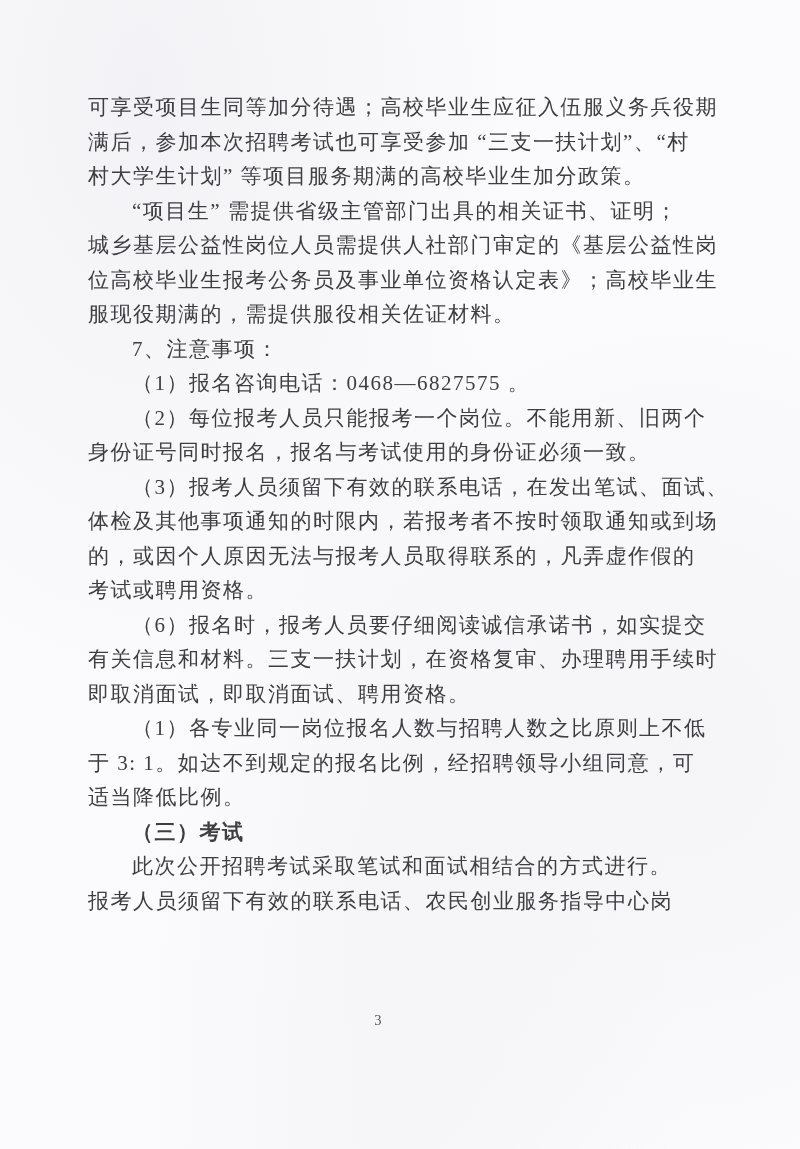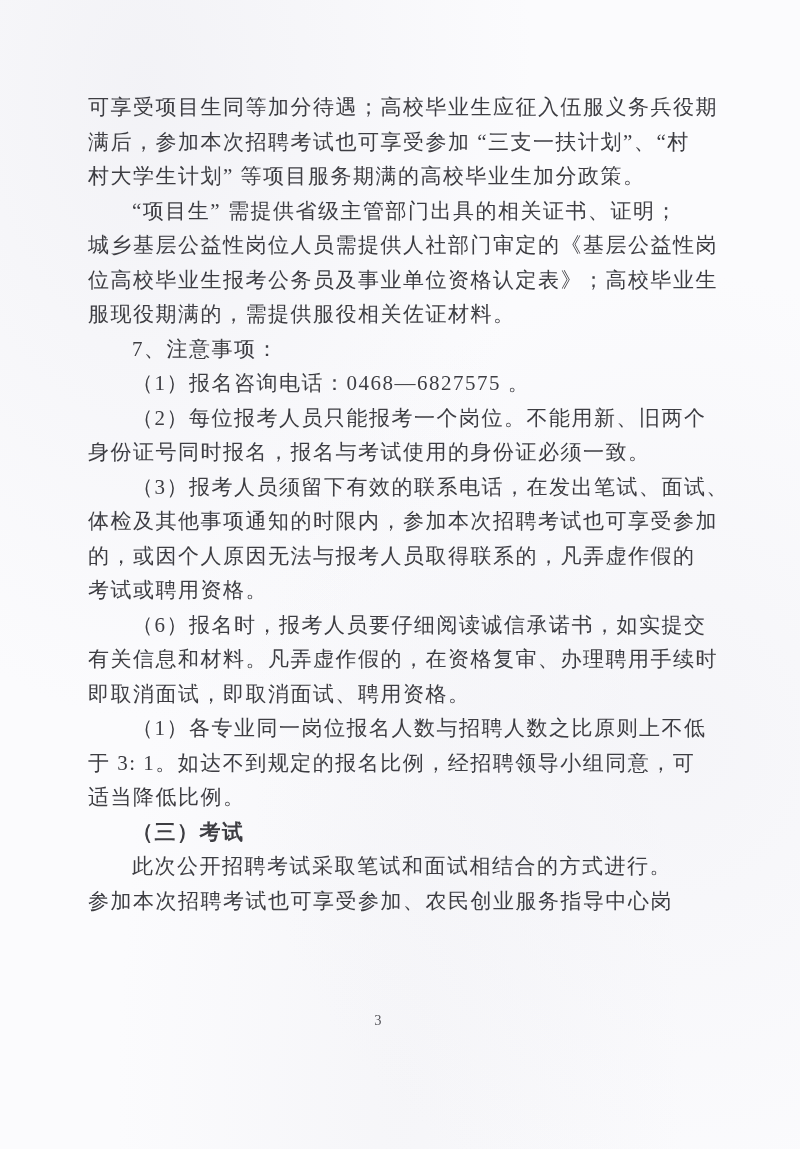--- a/index.html
+++ b/index.html
@@ -61,27 +61,27 @@
       <div class="line">村大学生计划” 等项目服务期满的高校毕业生加分政策。</div>
       <div class="line indent">“项目生” 需提供省级主管部门出具的相关证书、证明；</div>
       <div class="line">城乡基层公益性岗位人员需提供人社部门审定的《基层公益性岗</div>
       <div class="line">位高校毕业生报考公务员及事业单位资格认定表》；高校毕业生</div>
       <div class="line">服现役期满的，需提供服役相关佐证材料。</div>
       <div class="line indent">7、注意事项：</div>
       <div class="line indent">（1）报名咨询电话：0468—6827575 。</div>
       <div class="line indent">（2）每位报考人员只能报考一个岗位。不能用新、旧两个</div>
       <div class="line">身份证号同时报名，报名与考试使用的身份证必须一致。</div>
       <div class="line indent">（3）报考人员须留下有效的联系电话，在发出笔试、面试、</div>
-      <div class="line">体检及其他事项通知的时限内，参加本次招聘考试也可享受参加</div>
+      <div class="line">体检及其他事项通知的时限内，若报考者不按时领取通知或到场</div>
       <div class="line">的，或因个人原因无法与报考人员取得联系的，凡弄虚作假的</div>
       <div class="line">考试或聘用资格。</div>
       <div class="line indent">（6）报名时，报考人员要仔细阅读诚信承诺书，如实提交</div>
-      <div class="line">有关信息和材料。凡弄虚作假的，在资格复审、办理聘用手续时</div>
+      <div class="line">有关信息和材料。三支一扶计划，在资格复审、办理聘用手续时</div>
       <div class="line">即取消面试，即取消面试、聘用资格。</div>
       <div class="line indent">（1）各专业同一岗位报名人数与招聘人数之比原则上不低</div>
       <div class="line">于 3: 1。如达不到规定的报名比例，经招聘领导小组同意，可</div>
       <div class="line">适当降低比例。</div>
       <div class="line indent bold">（三）考试</div>
       <div class="line indent">此次公开招聘考试采取笔试和面试相结合的方式进行。</div>
-      <div class="line">参加本次招聘考试也可享受参加、农民创业服务指导中心岗</div>
+      <div class="line">报考人员须留下有效的联系电话、农民创业服务指导中心岗</div>
     </div>
   <div class="footer">3</div>
 </div>
 
 </body></html>

